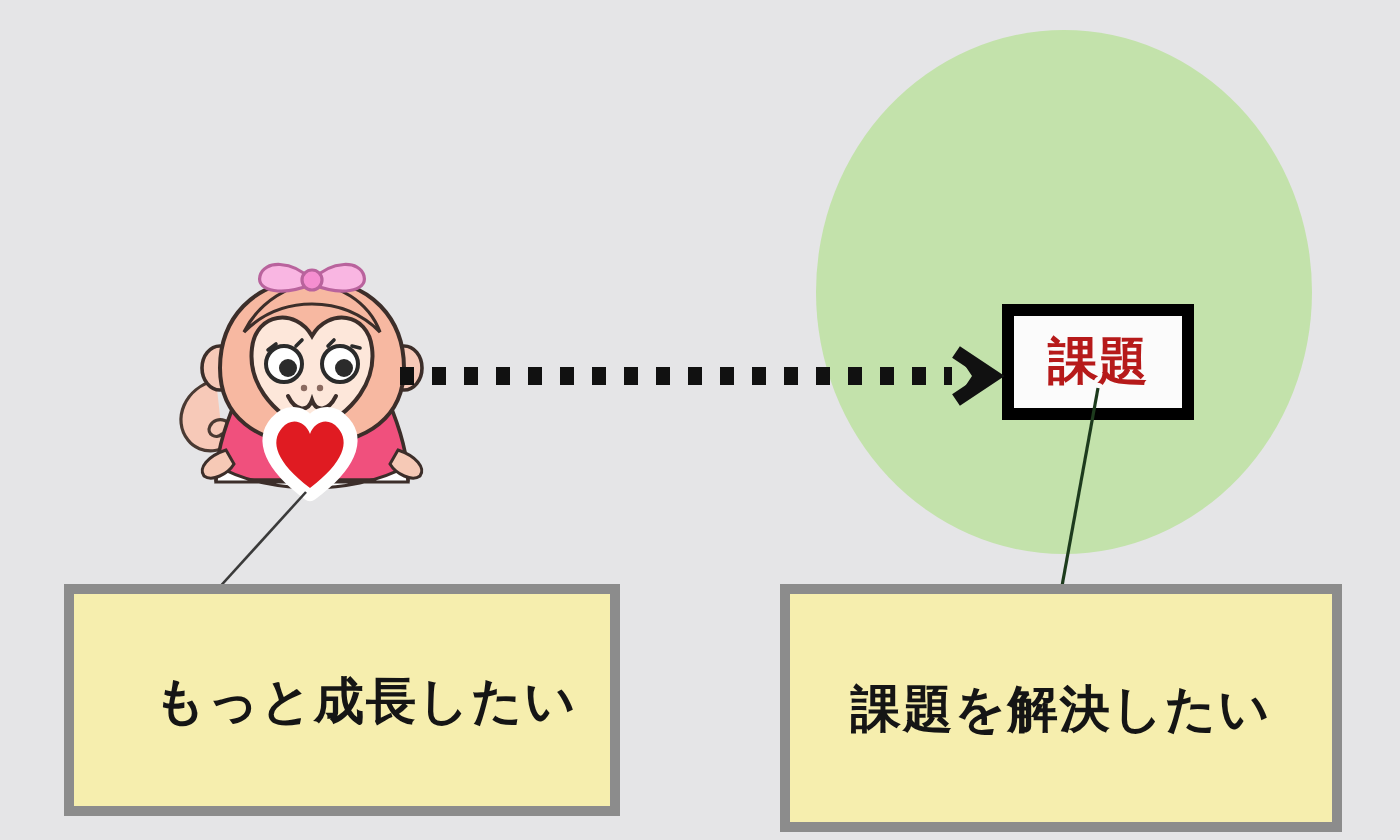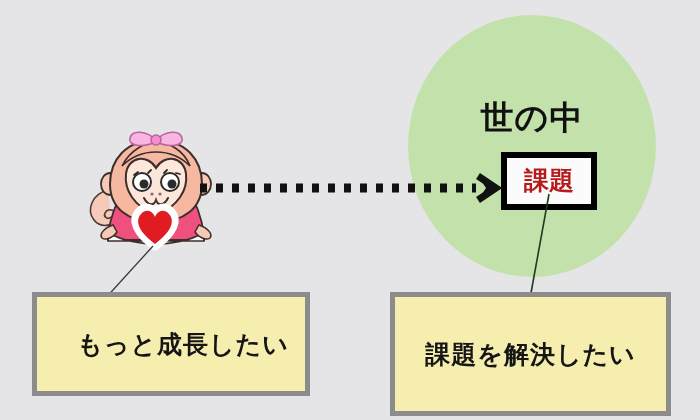--- a/index.html
+++ b/index.html
@@ -70,21 +70,21 @@
   
   .caption-box {
     position: absolute;
     background: #f6eeae;
     border: 5px solid #8c8c8c;
     box-sizing: border-box;
     display: flex;
     align-items: center;
     justify-content: center;
   }
-  .caption-box.left  { left: 32px;  top: 292px; width: 278px; height: 104px; padding-left: 24px; }
+  .caption-box.left  { left: 32px;  top: 292px; width: 278px; height: 116px; padding-left: 24px; }
   .caption-box.right { left: 390px; top: 292px; width: 281px; height: 124px; }
   .caption-text {
     font-size: 25px;
     font-weight: bold;
     color: #151515;
     letter-spacing: 1px;
     white-space: nowrap;
   }
 
   
@@ -103,21 +103,20 @@
     width: 148px;
     height: 128px;
   }
 </style>
 </head>
 <body>
 
 <div id="stage">
 
   <div class="world-circle"></div>
-  <div class="world-label">世の中</div>
 
   <div class="kadai-box">
     <span class="kadai-text">課題</span>
   </div>
 
   <svg class="character" viewBox="0 0 148 128">
 
     <path d="M26 62 C10 66 4 82 12 92 C18 100 32 99 34 90 C36 82 26 79 23 85 C21 89 26 92 29 89" fill="#f7c9b8" stroke="#4a3a33" stroke-width="1.6" stroke-linecap="round"></path>
 
     <path d="M36 72 C30 86 26 100 26 112 L122 112 C122 100 118 86 112 72 Z" fill="#f0507d" stroke="#3c2e2a" stroke-width="1.8"></path>

